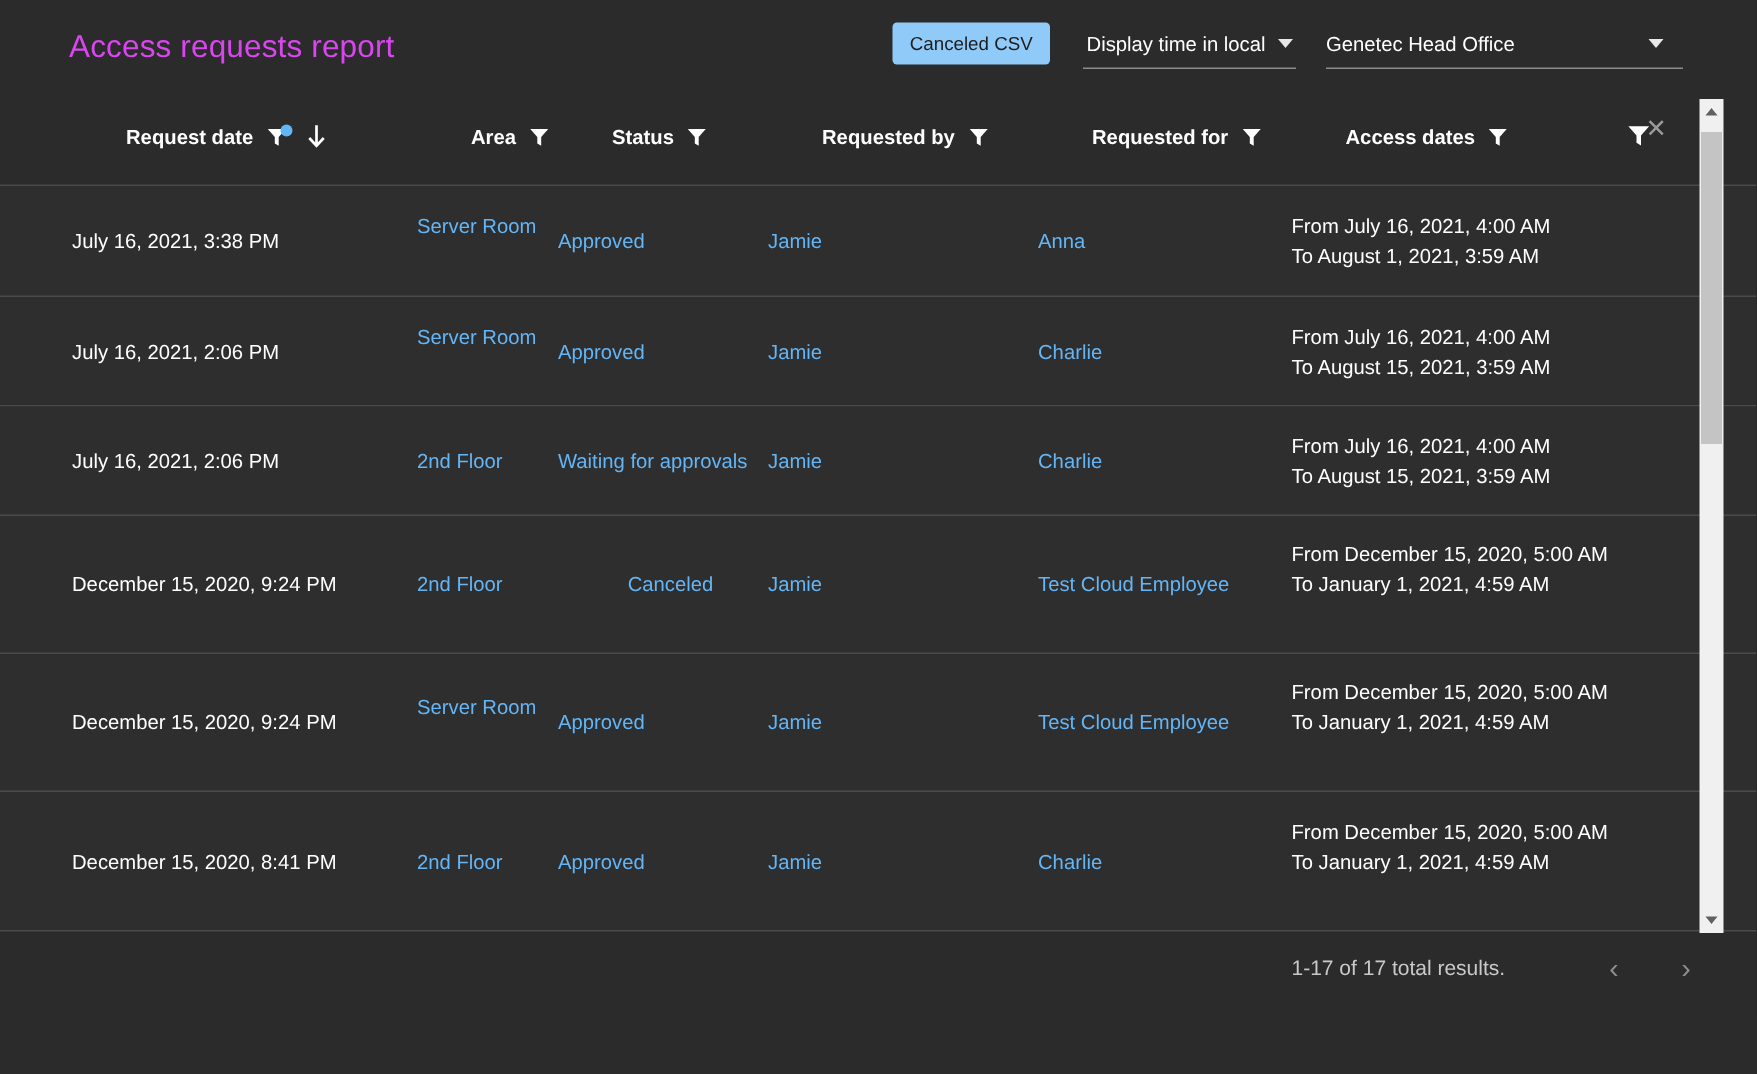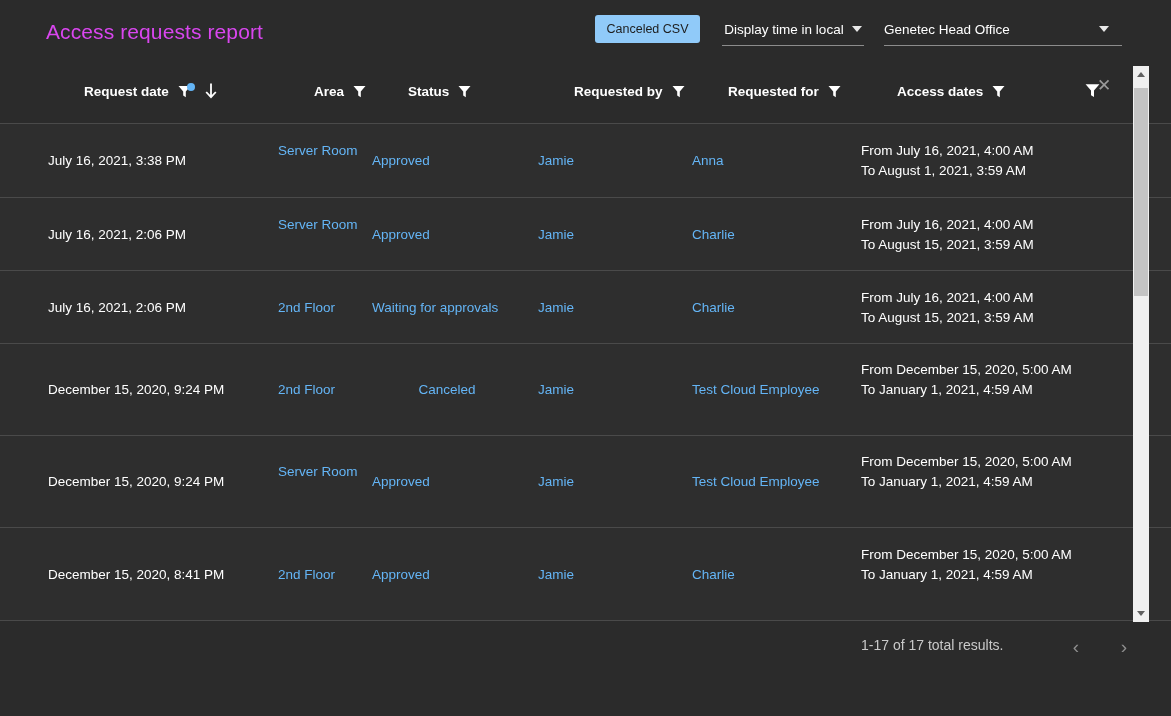--- a/index.html
+++ b/index.html
@@ -189,21 +189,21 @@
     line-height: 20px;
     color: #ffffff;
   }
 
   .cell.link { color: #64b5f6; cursor: pointer; }
 
   
   .c-date  { left: 48px;  width: 200px; }
   .c-area  { left: 278px; width: 90px; }
   .c-status{ left: 372px; width: 150px; }
-  .c-by    { left: 538px; width: 140px; justify-content: space-between; }
+  .c-by    { left: 512px; width: 140px; justify-content: space-between; }
   .c-for   { left: 692px; width: 155px; align-items: center; }
   .c-dates { left: 861px; width: 245px; }
 
   
   .scrollbar {
     position: absolute;
     left: 1133px;
     top: 66px;
     width: 16px;
     height: 556px;

